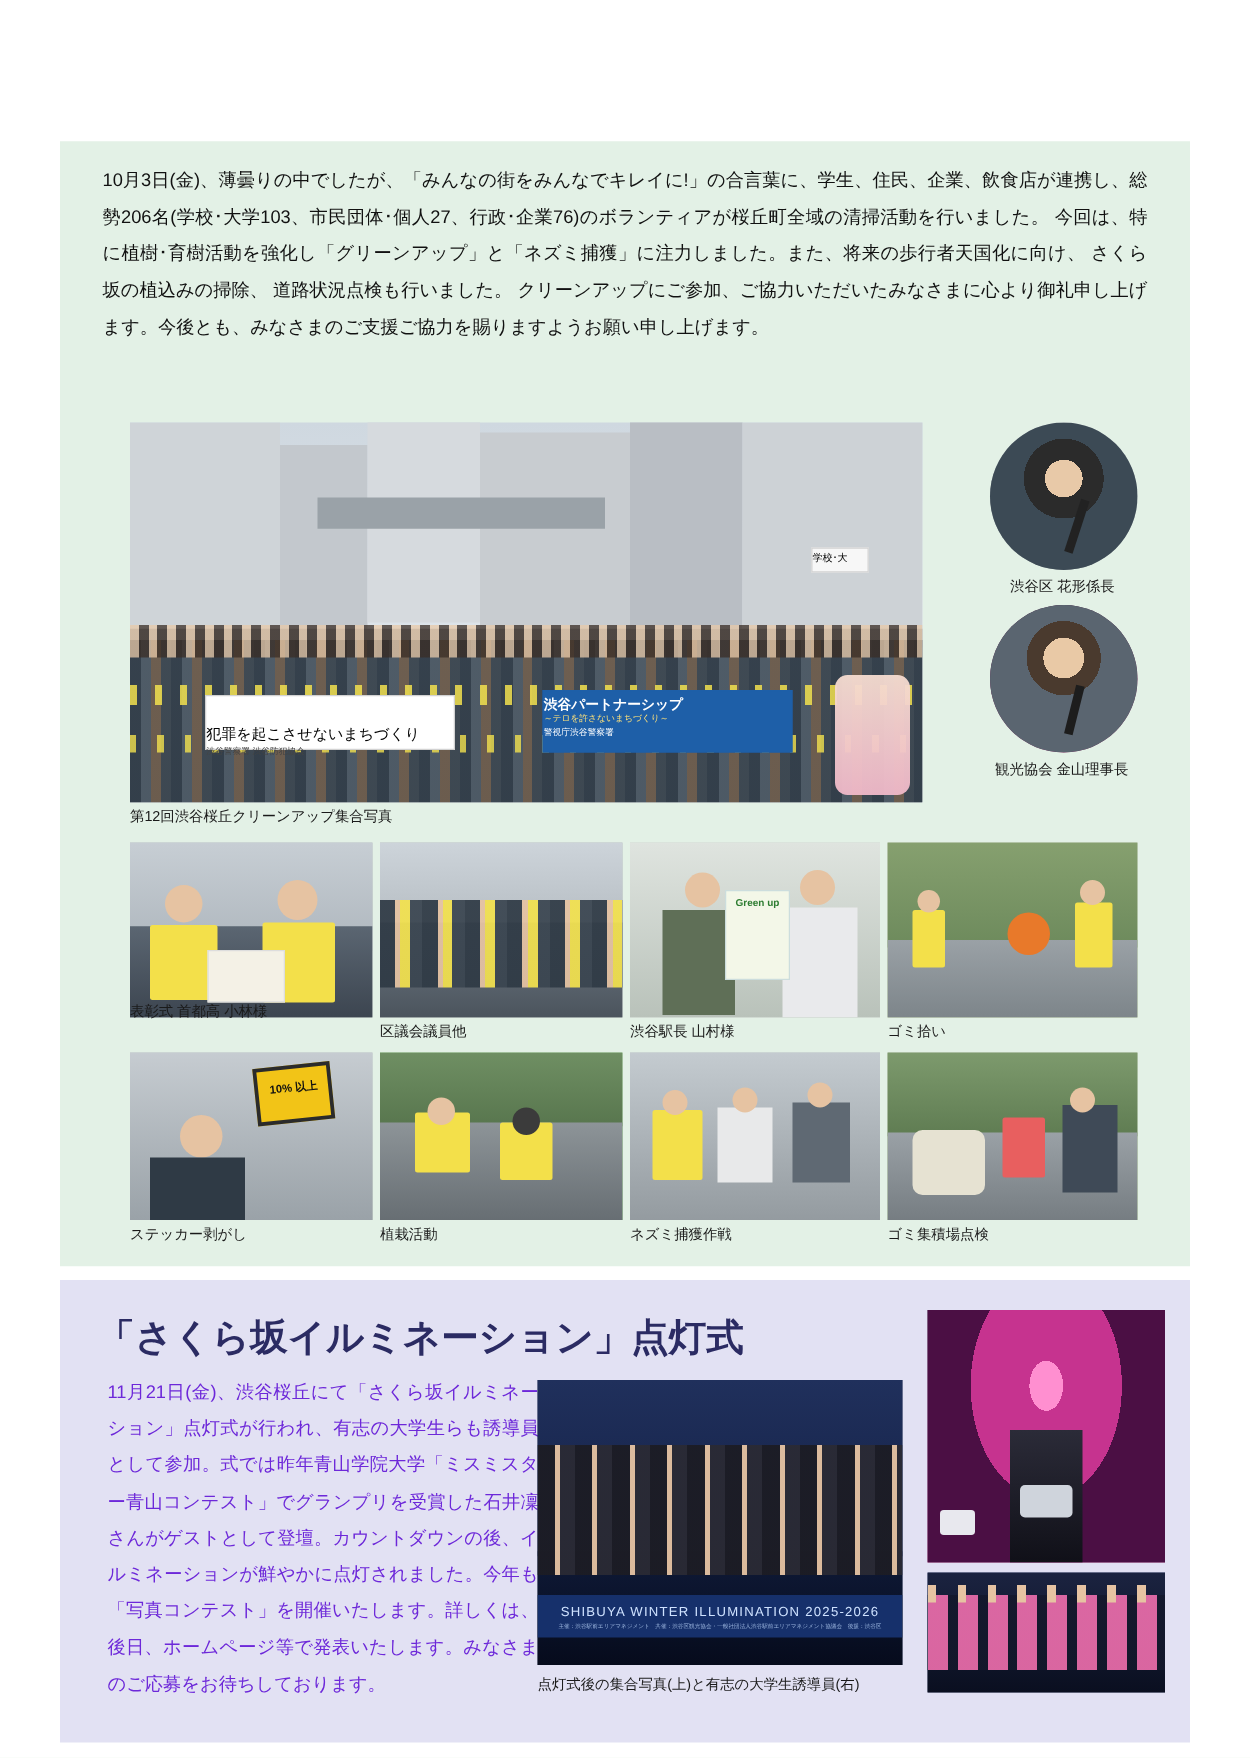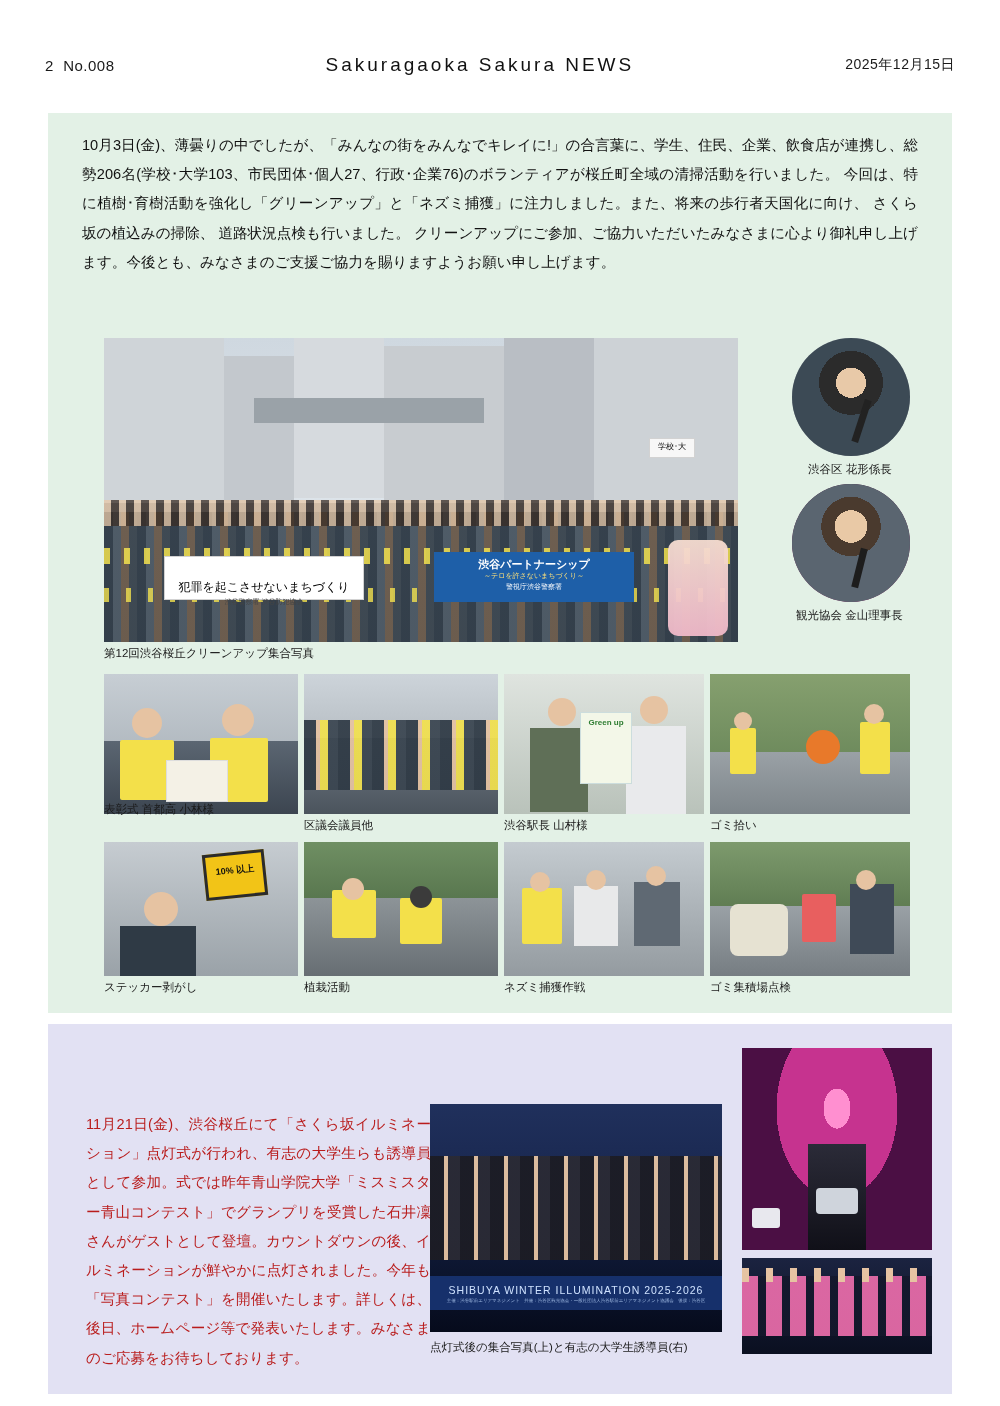--- a/index.html
+++ b/index.html
@@ -100,55 +100,50 @@
   .panel-lav .sec-title2 {
     position: absolute;
     top: 26px; left: 30px;
     font-size: 30px;
     font-weight: 700;
     color: #2b2b63;
     letter-spacing: 0px;
   }
   .lav-text {
     position: absolute;
-    top: 86px; left: 38px;
+    top: 76px; left: 38px;
     width: 345px;
     font-size: 14.6px;
     line-height: 2.0;
-    color: #b91c1c;
+    color: #6d28d9;
     text-align: justify;
     text-justify: inter-ideograph;
   }
 
   
   .sky   { background: linear-gradient(#cfd8e0, #e8edf1); }
   .img-inner { width:100%; height:100%; position:relative; }
 
   .bld { position:absolute; background:#c9ccd1; }
   .crowd { position:absolute; left:0; right:0; bottom:0; }
   .dot { position:absolute; border-radius:50%; }
   .banner { position:absolute; background:#fff; border:1px solid #d2d2d2; }
-  .banner-txt { font-size:9px; text-align:center; line-height:1.1; }
+  .banner-txt { font-size:9px; text-align:left; line-height:1.1; }
 
   .vest { position:absolute; background:#f3e04a; border-radius:2px; }
   .green-b { background: linear-gradient(#7fae73, #4e7f4a); }
   .street { background: linear-gradient(#b9bfc4, #8e9599); }
   .night { background: linear-gradient(#3a1038, #7c1f5a); }
   .stage { background: linear-gradient(#1d2a52, #0d1630); }
 </style>
 </head>
 <body>
 
 <div class="page">
 
-  <div class="masthead">
-    <div class="page-no">2  No.008</div>
-    <div class="title">Sakuragaoka Sakura NEWS</div>
-    <div class="date">2025年12月15日</div>
-  </div>
 
   <div class="panel-green">
     <div class="body-text">10月3日(金)、薄曇りの中でしたが、「みんなの街をみんなでキレイに!」の合言葉に、学生、住民、企業、飲食店が連携し、総勢206名(学校･大学103、市民団体･個人27、行政･企業76)のボランティアが桜丘町全域の清掃活動を行いました。 今回は、特に植樹･育樹活動を強化し「グリーンアップ」と「ネズミ捕獲」に注力しました。また、将来の歩行者天国化に向け、 さくら坂の植込みの掃除、 道路状況点検も行いました。 クリーンアップにご参加、ご協力いただいたみなさまに心より御礼申し上げます。今後とも、みなさまのご支援ご協力を賜りますようお願い申し上げます。</div>
   </div>
 
   <div class="photos">
 
     <div class="ph sky" style="left:56px; top:0; width:634px; height:304px;">
       <div class="img-inner">
         <div class="bld" style="left:0; top:0; width:120px; height:170px; background:#cfd4d8;"></div>
@@ -292,20 +287,21 @@
         <div style="position:absolute;left:20px;top:62px;width:58px;height:52px;background:#e6e2d2;border-radius:8px;"></div>
         <div class="vest" style="left:92px;top:52px;width:34px;height:48px;background:#e85f5f;"></div>
         <div style="position:absolute;left:140px;top:42px;width:44px;height:70px;background:#3f4a57;"></div>
         <div class="dot" style="left:146px;top:28px;width:20px;height:20px;background:#e6c3a2;"></div>
       </div>
     </div>
     <div class="cap" style="left:662px; top:642px;">ゴミ集積場点検</div>
   </div>
 
   <div class="panel-lav">
+    <div class="sec-title2">「さくら坂イルミネーション」点灯式</div>
     <div class="lav-text">11月21日(金)、渋谷桜丘にて「さくら坂イルミネーション」点灯式が行われ、有志の大学生らも誘導員として参加。式では昨年青山学院大学「ミスミスター青山コンテスト」でグランプリを受賞した石井凜さんがゲストとして登壇。カウントダウンの後、イルミネーションが鮮やかに点灯されました。今年も「写真コンテスト」を開催いたします。詳しくは、後日、ホームページ等で発表いたします。みなさまのご応募をお待ちしております。</div>
   </div>
 
   <div>
     <div class="ph stage" style="position:absolute; left:430px; top:1104px; width:292px; height:228px;">
       <div class="img-inner">
         <div style="position:absolute;left:0;top:0;width:100%;height:62%;background:linear-gradient(#20305c,#132045);"></div>
         <div style="position:absolute;left:0;bottom:0;width:100%;height:40%;background:linear-gradient(#0f1a38,#060b1c);"></div>
         <div style="position:absolute;left:0;top:52px;width:292px;height:104px;background:repeating-linear-gradient(90deg,#1c1c24 0 14px,#e6c3a2 14px 18px,#2a2a34 18px 30px);opacity:.95;"></div>
         <div style="position:absolute;left:0;bottom:22px;width:292px;height:34px;background:#16306b;"></div>

